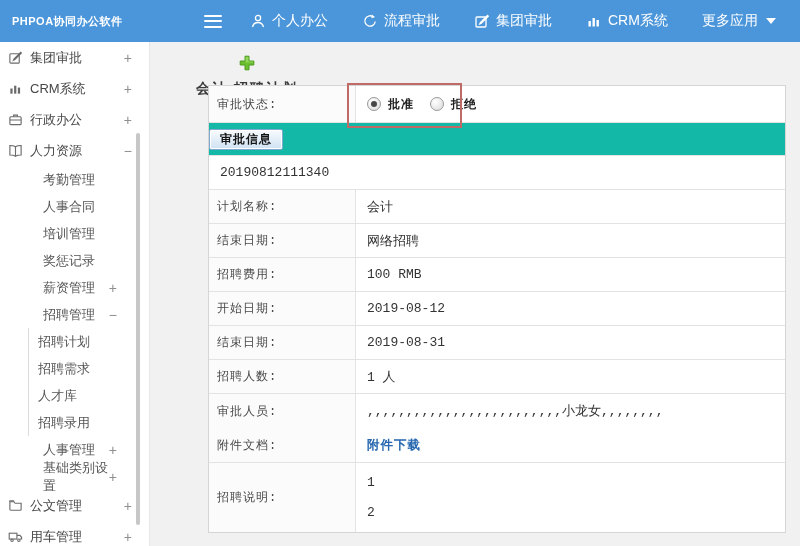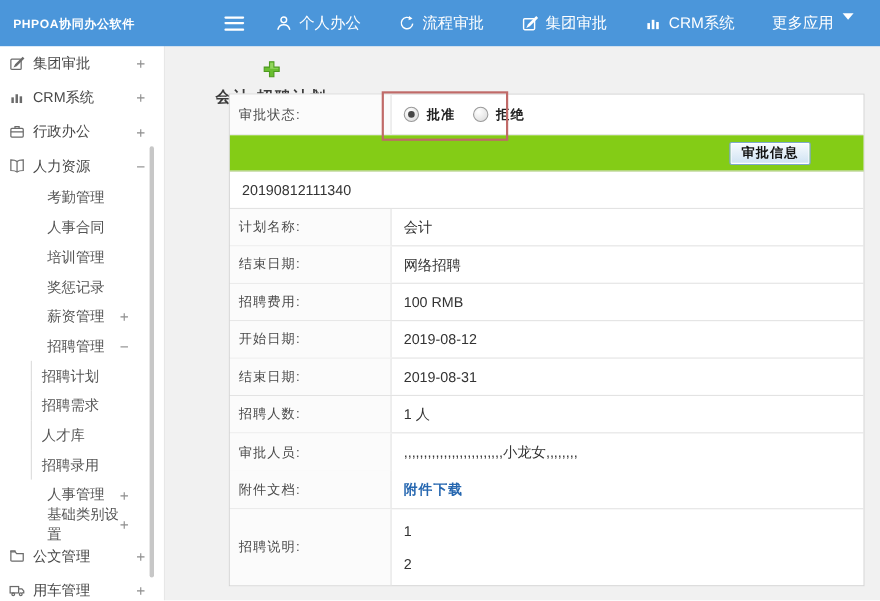--- a/index.html
+++ b/index.html
@@ -11,21 +11,21 @@
   }
   
   .header{
     position:absolute;top:0;left:0;width:800px;height:42px;
     background:#4b96da;display:flex;align-items:center;color:#fff;z-index:5;
   }
   .logo{font-size:11px;font-weight:bold;padding-left:12px;width:178px;letter-spacing:.5px;}
   .hamburger{width:18px;height:13px;display:flex;flex-direction:column;justify-content:space-between;cursor:pointer;margin-left:14px;}
   .hamburger span{display:block;height:2px;background:#fff;border-radius:1px;}
   .topnav{display:flex;align-items:center;gap:34px;margin-left:28px;}
-  .nav-item{display:flex;gap:6px;font-size:14px;cursor:pointer;white-space:nowrap;}
+  .nav-item{display:flex;align-items:center;gap:6px;font-size:14px;cursor:pointer;white-space:nowrap;}
   .nav-ico{display:flex;align-items:center;}
   .caret{width:0;height:0;border-left:5px solid transparent;border-right:5px solid transparent;border-top:6px solid #fff;margin-left:2px;}
   
   .sidebar{
     position:absolute;top:42px;left:0;width:150px;height:504px;background:#fff;
     border-right:1px solid #e7e7e7;box-sizing:border-box;z-index:4;
   }
   .sb-item{display:flex;align-items:center;font-size:13px;color:#555;cursor:pointer;box-sizing:border-box;}
   .sb-item.l0{height:31px;padding-left:8px;color:#474747;}
   .sb-item.l1{height:27px;padding-left:43px;}
@@ -36,33 +36,33 @@
   .sb-item.l1 .sb-toggle{margin-right:32px;}
   .sb-scroll{position:absolute;top:91px;right:9px;width:4px;height:392px;background:#c7c7c7;border-radius:2px;}
   
   .main{position:absolute;left:150px;top:42px;width:650px;height:504px;background:#f1f1f1;}
   .title-bar{position:absolute;left:46px;top:13px;display:flex;align-items:center;gap:9px;flex-direction:column;}
   .page-title{font-size:14px;font-weight:bold;color:#3b3b3b;letter-spacing:2px;}
   
   .table{
     position:absolute;left:58px;top:43px;width:578px;background:#fff;
     border:1px solid #d5d5d5;box-sizing:border-box;
-    font-family:Liberation Sans, sans-serif;
+    font-family:Liberation Mono, monospace;
   }
   .row{display:flex;border-bottom:1px solid #e3e3e3;box-sizing:border-box;}
   .row:last-child{border-bottom:none;}
   .cell{box-sizing:border-box;}
   .cell.label{
     flex:0 0 147px;border-right:1px solid #e3e3e3;background:#fbfbfb;
     padding-left:8px;display:flex;align-items:center;
     font-size:12px;color:#4a4a4a;letter-spacing:1px;
   }
   .cell.value{flex:1;display:flex;align-items:center;padding-left:11px;font-size:13px;color:#333;}
   .status-row{height:37px;}
-  .btn-row{height:33px;background:#84cc16;display:flex;justify-content:flex-end;align-items:center;padding-right:48px;}
+  .btn-row{height:33px;background:#14b8a6;display:flex;justify-content:flex-start;align-items:center;padding-right:48px;}
   .plain-row{height:34px;}
   .attach-row{height:35px;}
   .desc-row{height:69px;}
   .desc-row .cell.value{flex-direction:column;align-items:flex-start;justify-content:center;gap:15px;}
   .radio-opt{display:flex;align-items:center;margin-right:16px;font-size:12px;font-weight:bold;color:#222;letter-spacing:1px;cursor:pointer;}
   .radio{
     width:12px;height:12px;border-radius:50%;border:1px solid #9a9a9a;
     background:radial-gradient(circle at 35% 30%,#ffffff,#d9d9d9);
     display:inline-block;position:relative;margin-right:7px;flex:0 0 12px;
   }

